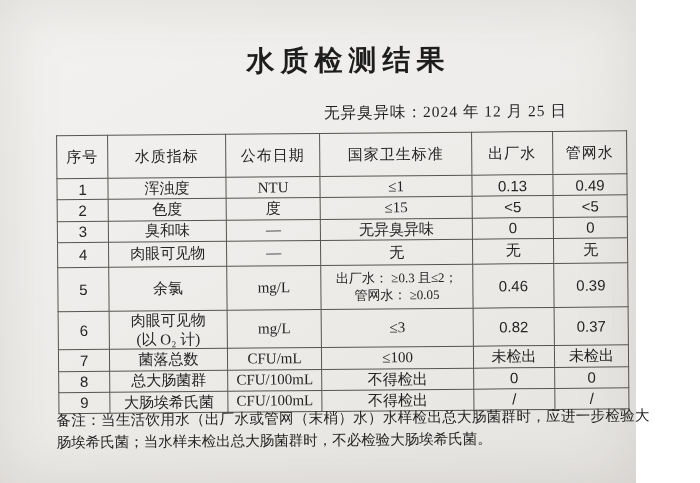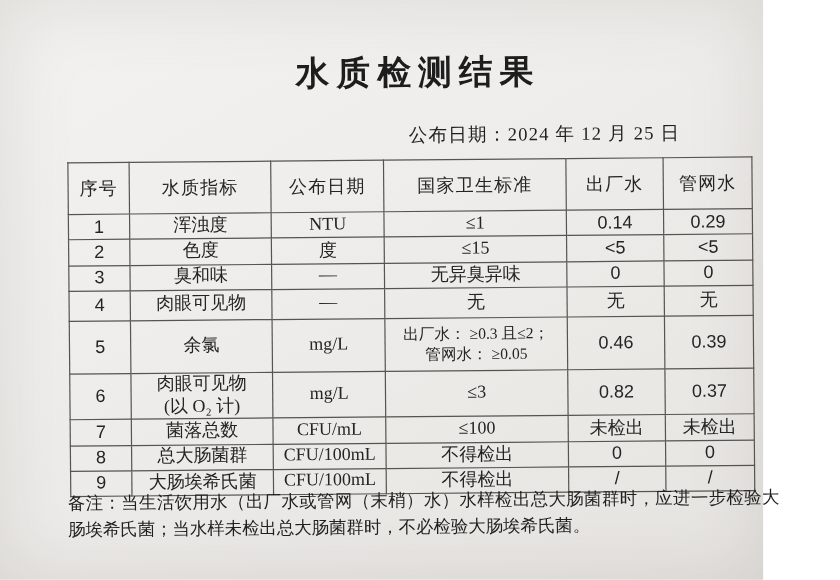--- a/index.html
+++ b/index.html
@@ -105,21 +105,21 @@
   .note .note-label { font-weight: normal; }
 </style>
 </head>
 <body>
 
 <div class="paper">
   <div class="content">
 
     <div class="doc-title">水质检测结果</div>
 
-    <div class="date-line"><span>公布日期：</span><span>2024 年 12 月 25 日</span></div>
+    <div class="date-line"><span>无异臭异味：</span><span>2024 年 12 月 25 日</span></div>
 
     <div class="table-wrap">
       <table class="results">
         <colgroup>
           <col style="width:51px">
           <col style="width:118px">
           <col style="width:94px">
           <col style="width:152px">
           <col style="width:81px">
           <col style="width:74px">
@@ -131,22 +131,22 @@
             <th class="hdr">公布日期</th>
             <th class="hdr">国家卫生标准</th>
             <th class="hdr">出厂水</th>
             <th class="hdr">管网水</th>
           </tr>
           <tr class="r1">
             <td class="num">1</td>
             <td class="c-ind">浑浊度</td>
             <td class="c-unit">NTU</td>
             <td class="c-std">≤1</td>
-            <td class="num">0.14</td>
-            <td class="num">0.29</td>
+            <td class="num">0.13</td>
+            <td class="num">0.49</td>
           </tr>
           <tr class="r2">
             <td class="num">2</td>
             <td class="c-ind">色度</td>
             <td class="c-unit">度</td>
             <td class="c-std">≤15</td>
             <td class="num">&lt;5</td>
             <td class="num">&lt;5</td>
           </tr>
           <tr class="r3">

